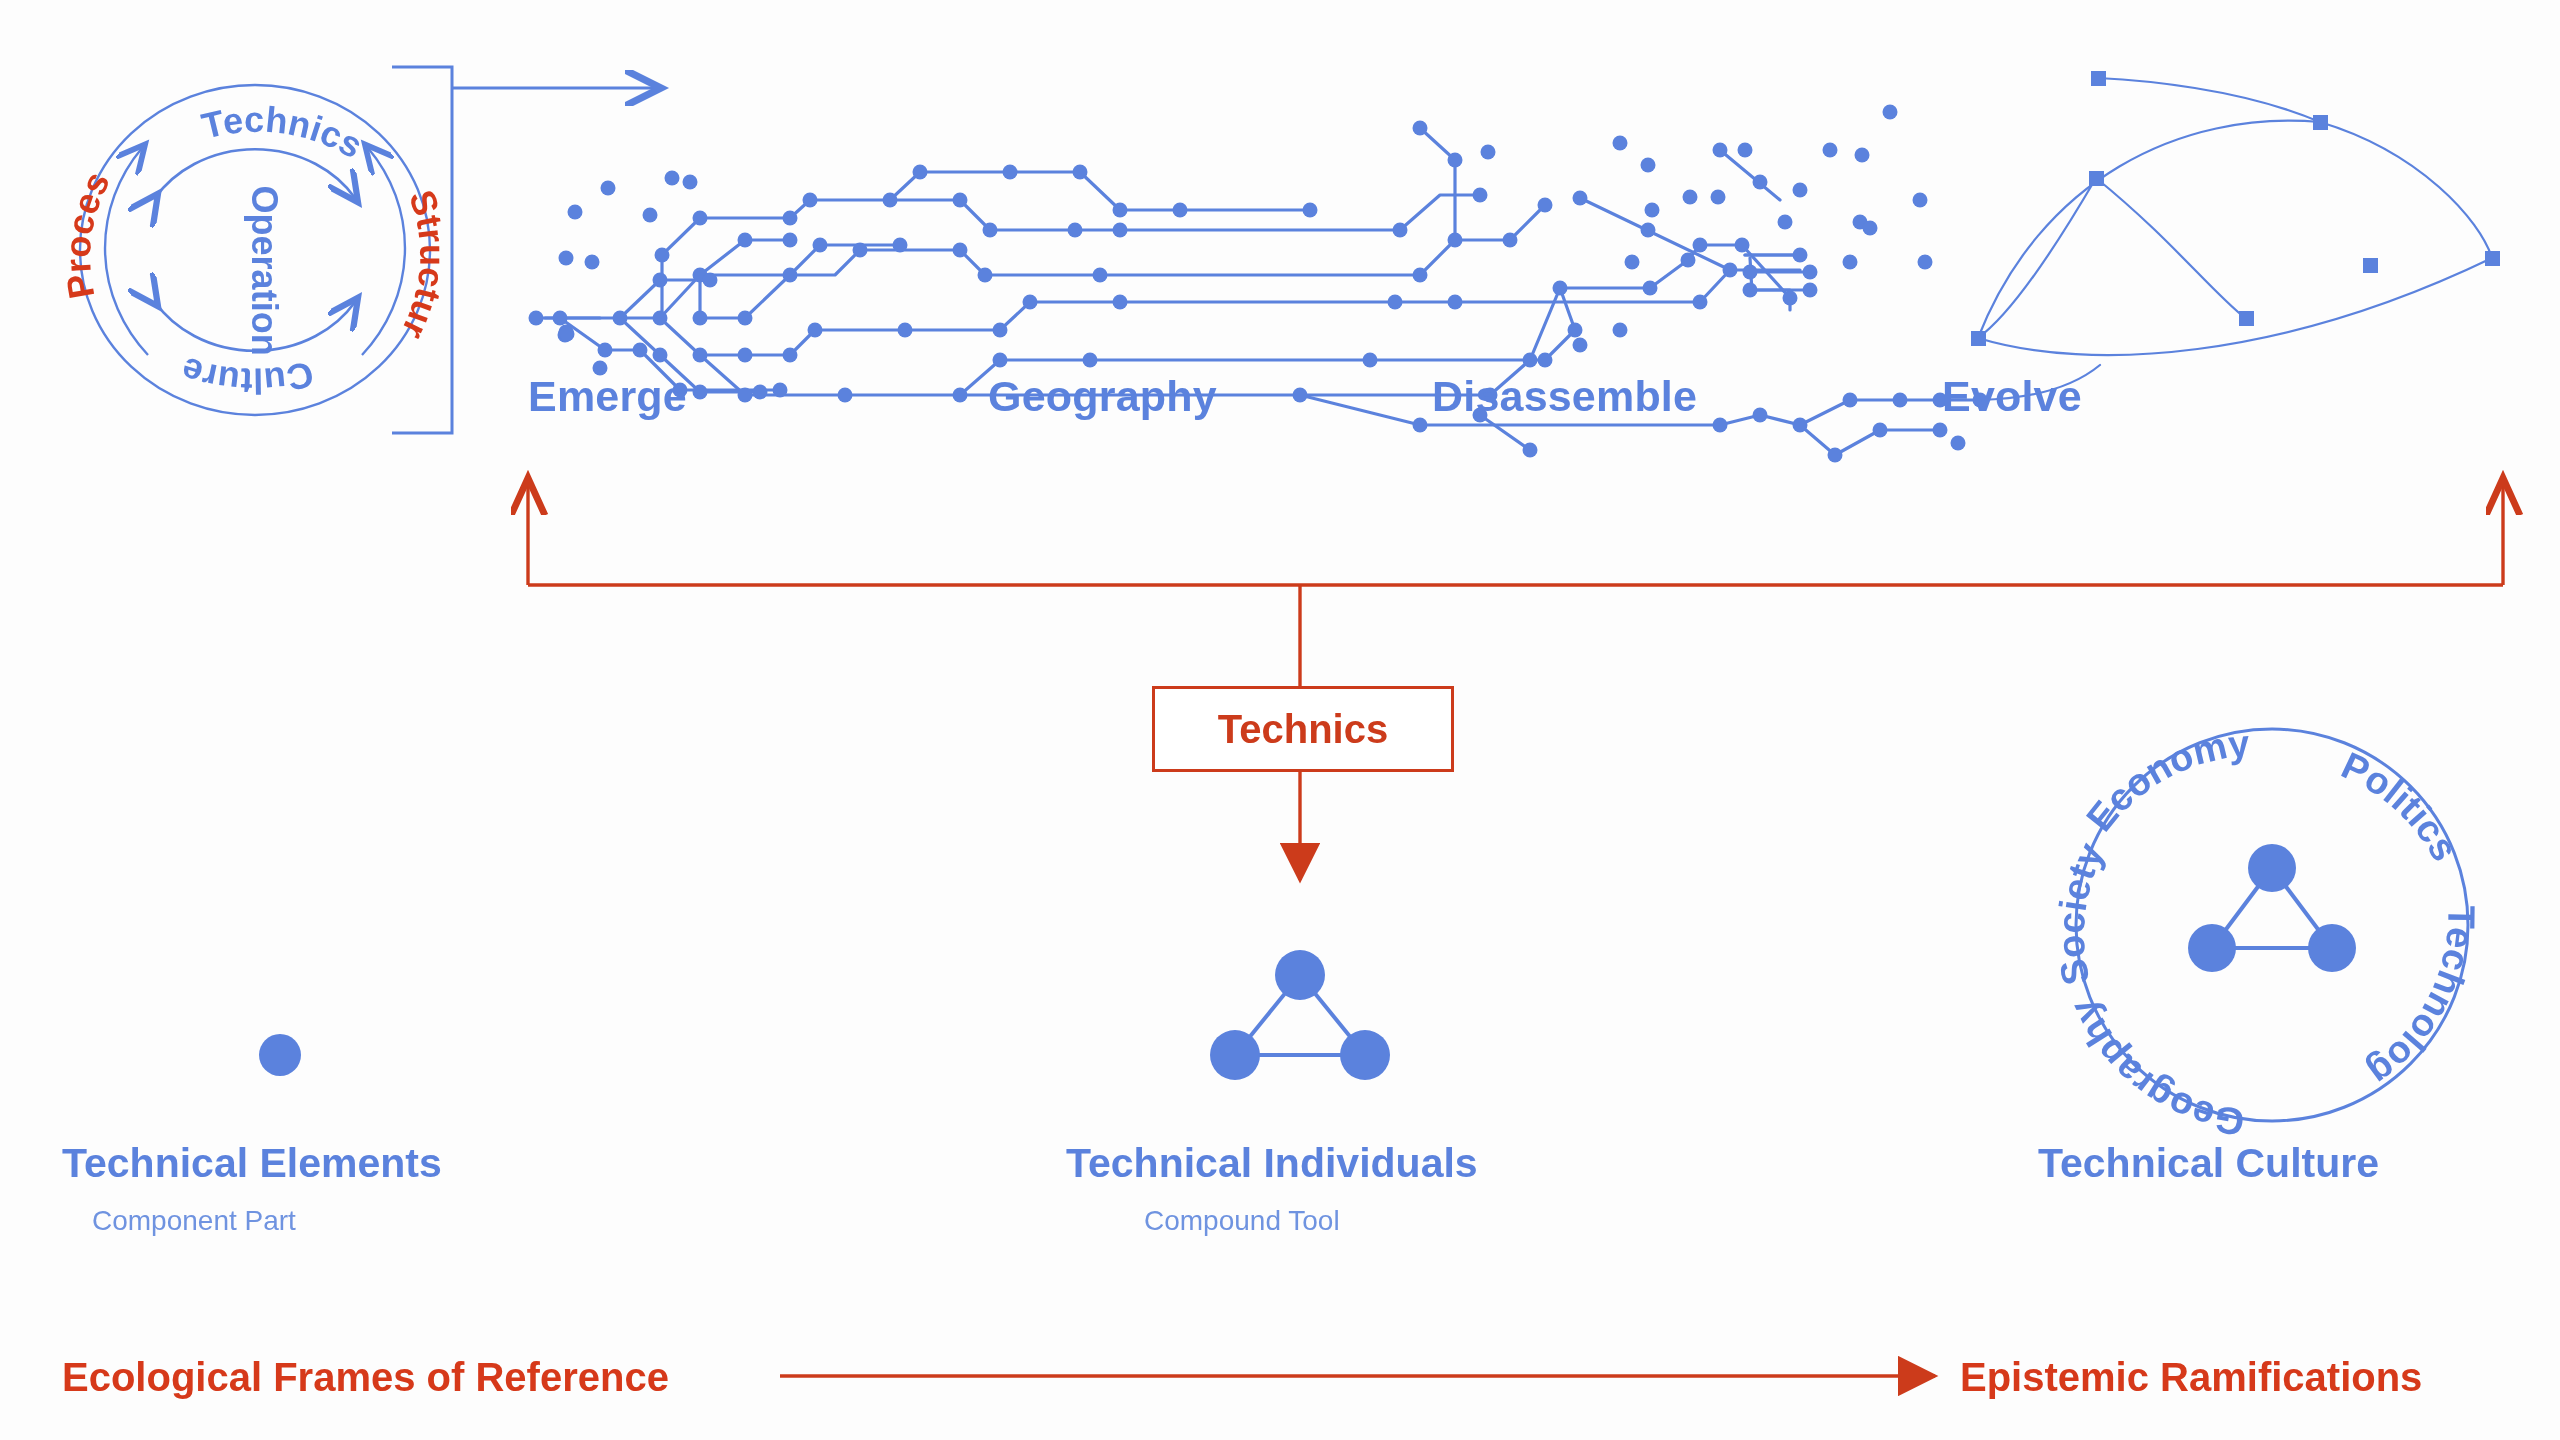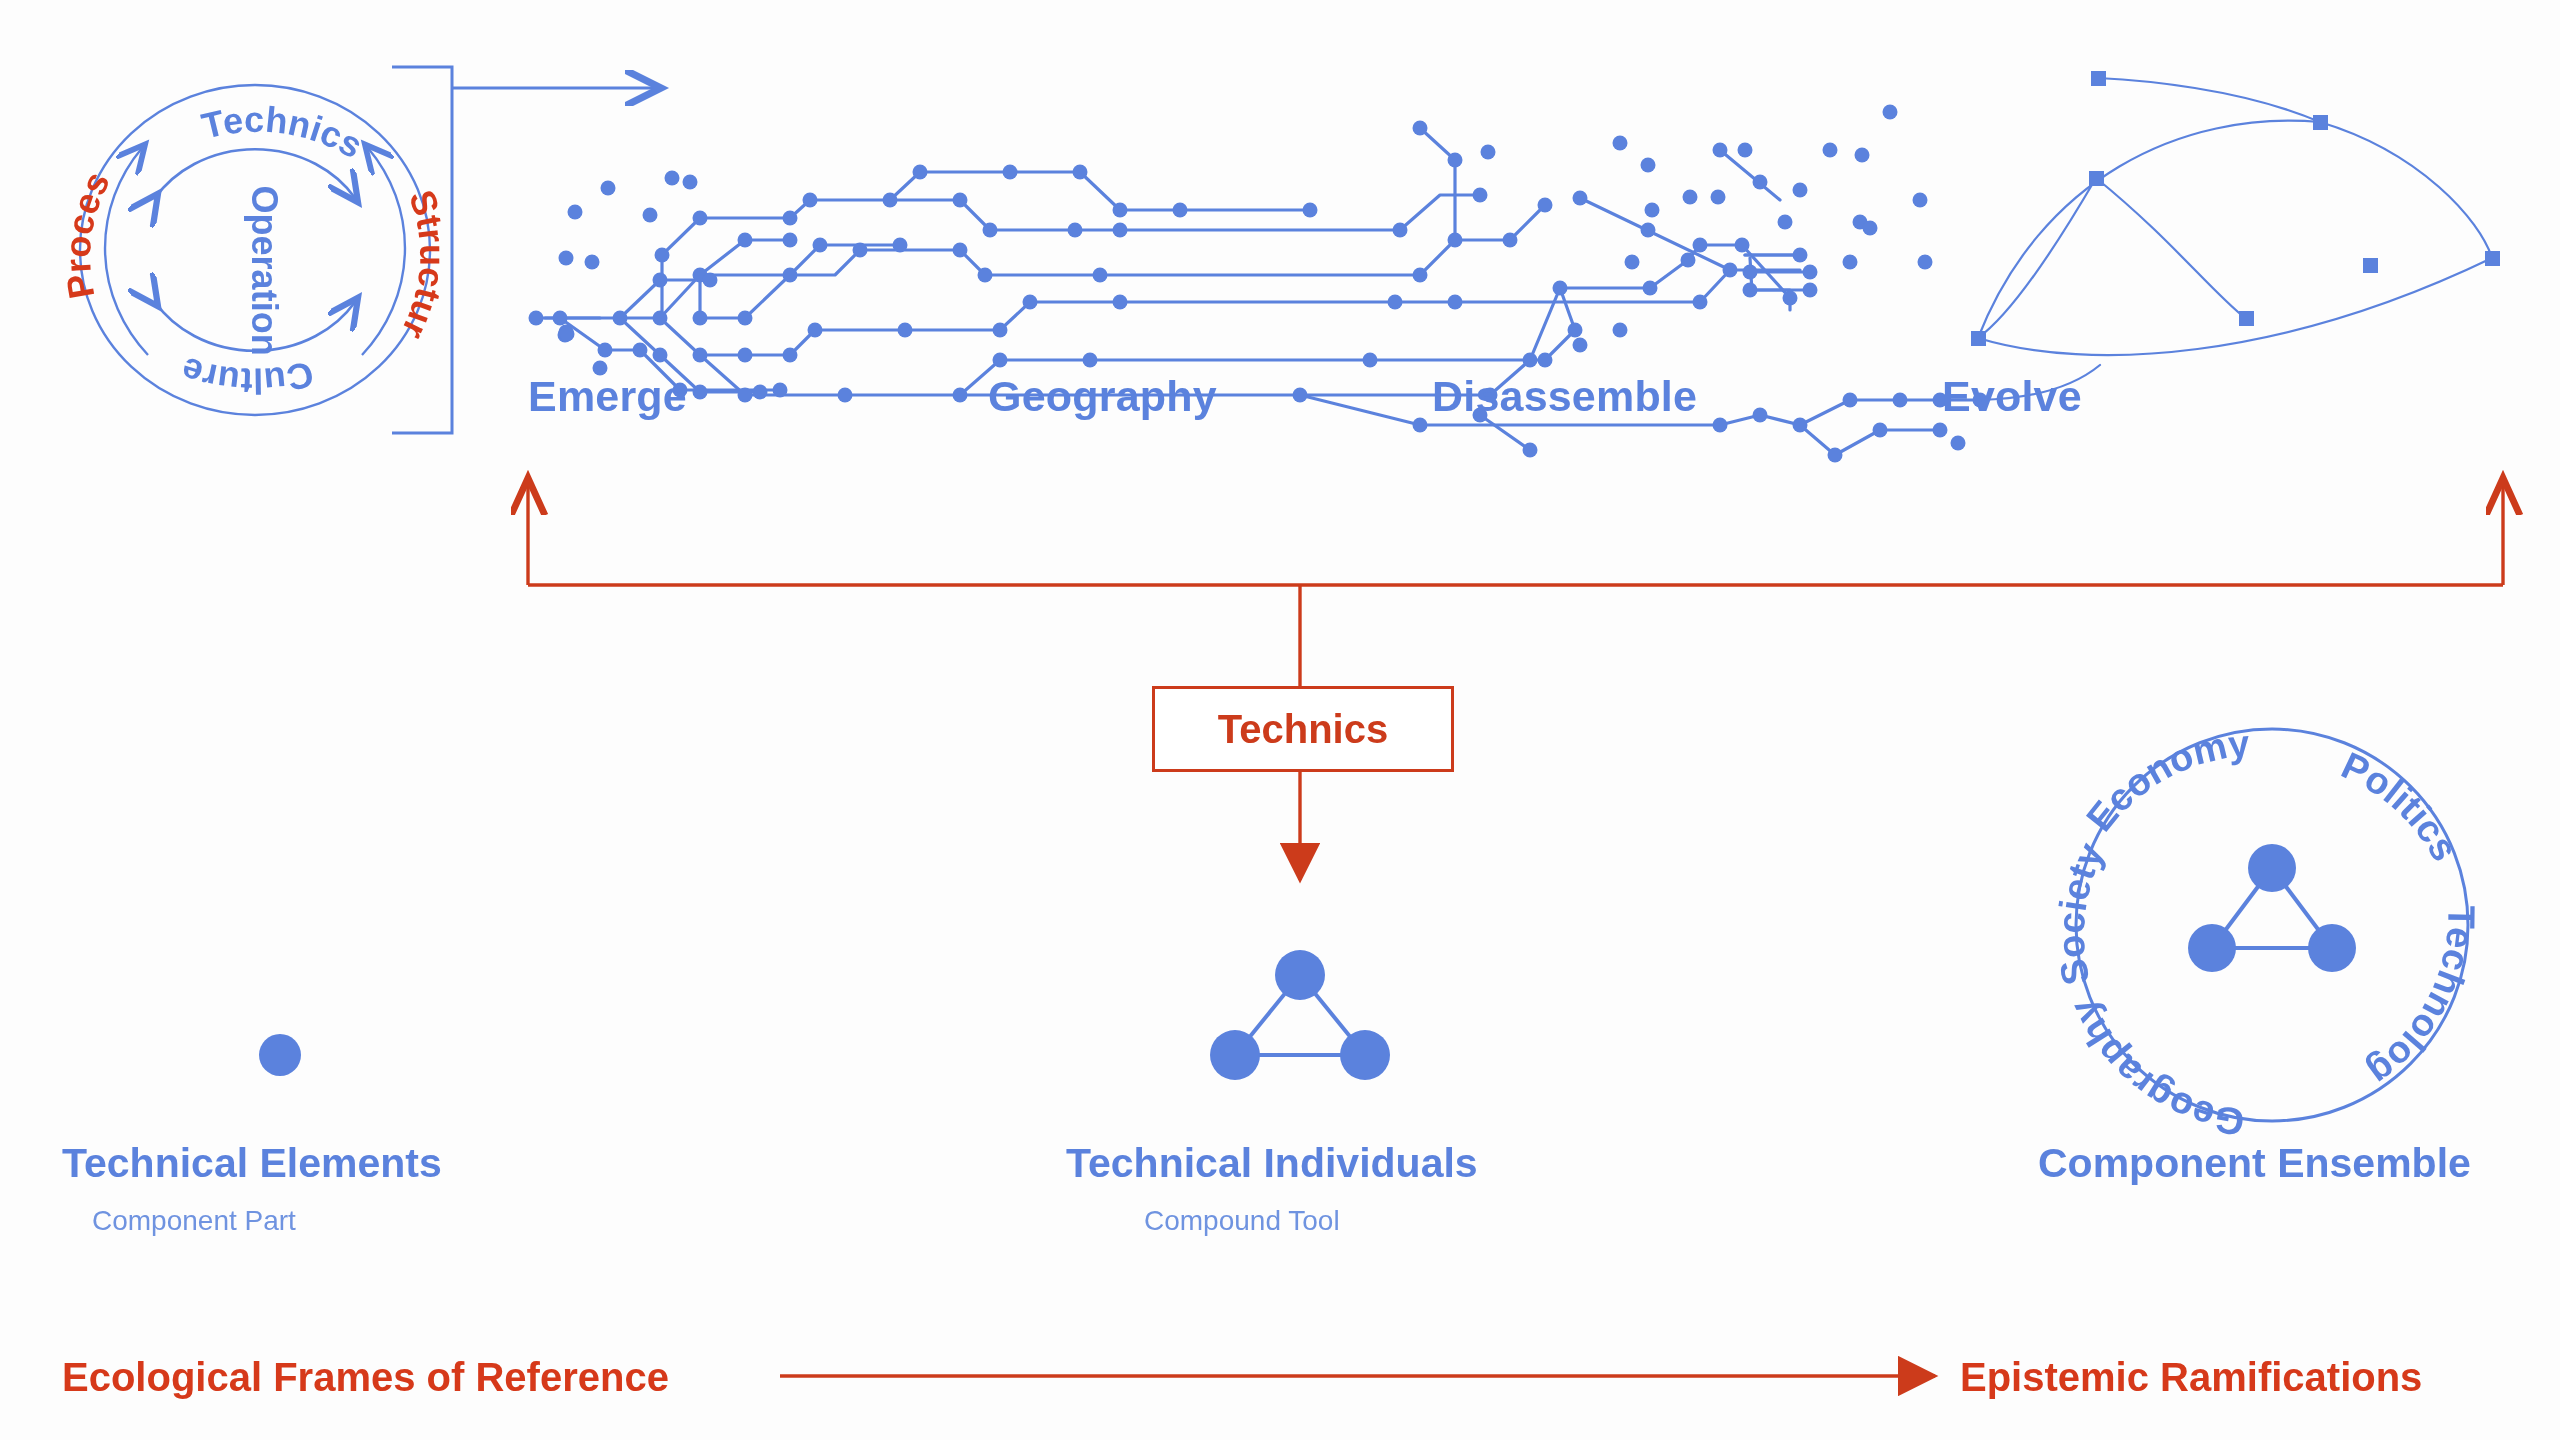--- a/index.html
+++ b/index.html
@@ -417,18 +417,18 @@
   <div class="technics-box" style="left:1152px;top:686px;width:296px;height:80px;">
     <span>Technics</span>
   </div>
 
   <div class="txt cap-title" style="left:62px;top:1140px;">Technical Elements</div>
   <div class="txt cap-sub" style="left:92px;top:1205px;">Component Part</div>
 
   <div class="txt cap-title" style="left:1066px;top:1140px;">Technical Individuals</div>
   <div class="txt cap-sub" style="left:1144px;top:1205px;">Compound Tool</div>
 
-  <div class="txt cap-title" style="left:2038px;top:1140px;">Component Ensemble</div>
+  <div class="txt cap-title" style="left:2038px;top:1140px;">Technical Culture</div>
 
   <div class="txt axis-label" style="left:62px;top:1355px;">Ecological Frames of Reference</div>
   <div class="txt axis-label" style="left:1960px;top:1355px;text-align:right;">Epistemic Ramifications</div>
 
 </div>
 
 </body></html>

